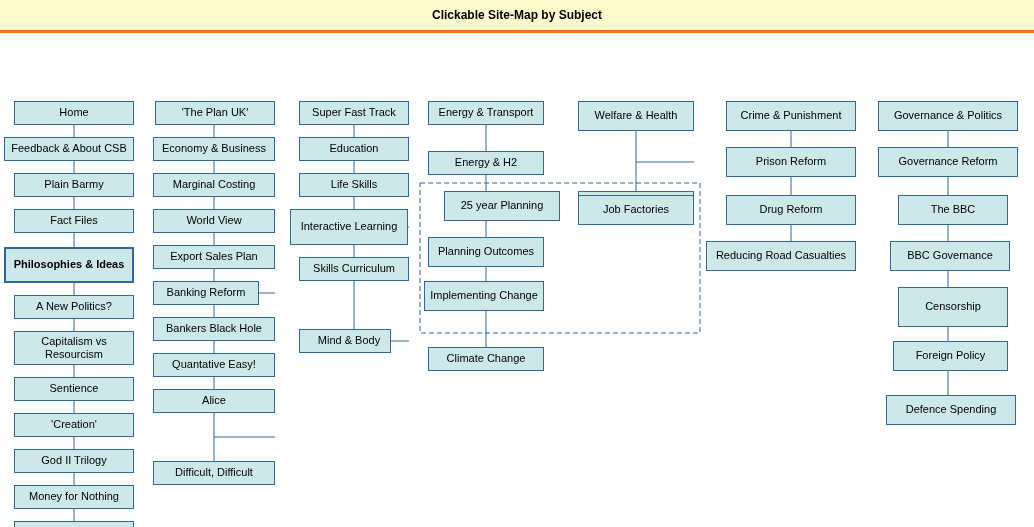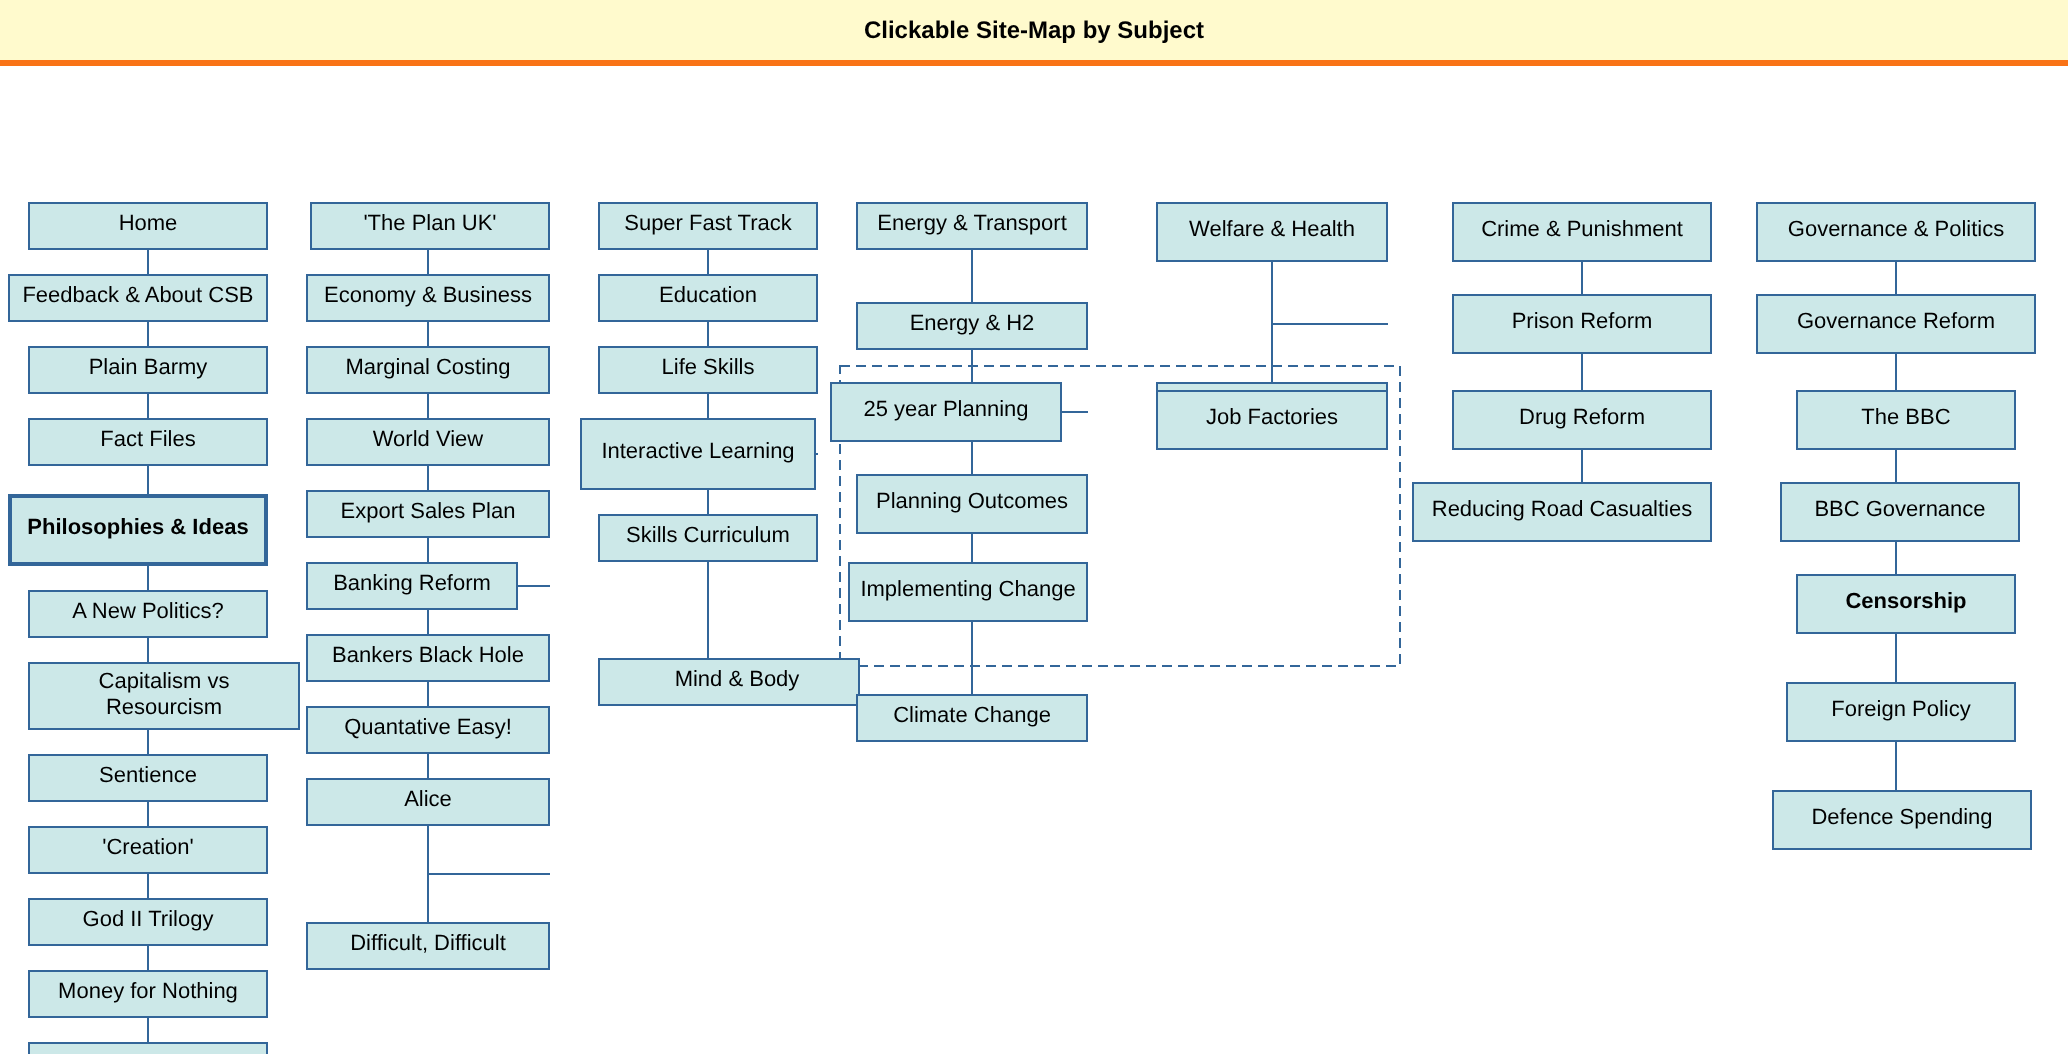--- a/index.html
+++ b/index.html
@@ -122,55 +122,55 @@
 
     <rect x="420" y="150" width="280" height="150" fill="none" stroke="#336699" stroke-width="1" stroke-dasharray="5,3"></rect>
   </svg>
 
 <div class="node" style="left: 14px; top: 68px; width: 120px; height: 24px;">Home</div>
     <div class="node" style="left: 4px; top: 104px; width: 130px; height: 24px;">Feedback &amp; About CSB</div>
     <div class="node" style="left: 14px; top: 140px; width: 120px; height: 24px;">Plain Barmy</div>
     <div class="node" style="left: 14px; top: 176px; width: 120px; height: 24px;">Fact Files</div>
     <div class="node bold-border" style="left: 4px; top: 214px; width: 130px; height: 36px;">Philosophies &amp; Ideas</div>
     <div class="node" style="left: 14px; top: 262px; width: 120px; height: 24px;">A New Politics?</div>
-    <div class="node" style="left: 14px; top: 298px; width: 136px; height: 34px; text-align: center;">Capitalism vs Resourcism</div>
+    <div class="node" style="left: 14px; top: 298px; width: 120px; height: 34px; text-align: center;">Capitalism vs Resourcism</div>
     <div class="node" style="left: 14px; top: 344px; width: 120px; height: 24px;">Sentience</div>
     <div class="node" style="left: 14px; top: 380px; width: 120px; height: 24px;">'Creation'</div>
     <div class="node" style="left: 14px; top: 416px; width: 120px; height: 24px;">God II  Trilogy</div>
     <div class="node" style="left: 14px; top: 452px; width: 120px; height: 24px;">Money for Nothing</div>
     <div class="node" style="left: 14px; top: 488px; width: 120px; height: 24px;">'Virtual4'</div>
     <div class="node" style="left: 155px; top: 68px; width: 120px; height: 24px;">'The Plan UK'</div>
     <div class="node" style="left: 153px; top: 104px; width: 122px; height: 24px;">Economy &amp; Business</div>
     <div class="node" style="left: 153px; top: 140px; width: 122px; height: 24px;">Marginal Costing</div>
     <div class="node" style="left: 153px; top: 176px; width: 122px; height: 24px;">World View</div>
     <div class="node" style="left: 153px; top: 212px; width: 122px; height: 24px;">Export Sales Plan</div>
     <div class="node" style="left: 153px; top: 248px; width: 106px; height: 24px;">Banking Reform</div>
     <div class="node" style="left: 153px; top: 284px; width: 122px; height: 24px;">Bankers Black Hole</div>
     <div class="node" style="left: 153px; top: 320px; width: 122px; height: 24px;">Quantative Easy!</div>
     <div class="node" style="left: 153px; top: 356px; width: 122px; height: 24px;">Alice</div>
     <div class="node" style="left: 153px; top: 428px; width: 122px; height: 24px;">Difficult, Difficult</div>
     <div class="node" style="left: 299px; top: 68px; width: 110px; height: 24px;">Super Fast Track</div>
     <div class="node" style="left: 299px; top: 104px; width: 110px; height: 24px;">Education</div>
     <div class="node" style="left: 299px; top: 140px; width: 110px; height: 24px;">Life Skills</div>
     <div class="node" style="left: 290px; top: 176px; width: 118px; height: 36px;">Interactive Learning</div>
     <div class="node" style="left: 299px; top: 224px; width: 110px; height: 24px;">Skills Curriculum</div>
-    <div class="node" style="left: 299px; top: 296px; width: 131px; height: 24px; padding-left: 13px;">Mind &amp; Body</div>
+    <div class="node" style="left: 299px; top: 296px; width: 92px; height: 24px; padding-left: 13px;">Mind &amp; Body</div>
     <div class="node" style="left: 428px; top: 68px; width: 116px; height: 24px;">Energy &amp; Transport</div>
     <div class="node" style="left: 428px; top: 118px; width: 116px; height: 24px;">Energy &amp; H2</div>
-    <div class="node" style="left: 415px; top: 158px; width: 116px; height: 30px;">25 year Planning</div>
+    <div class="node" style="left: 444px; top: 158px; width: 116px; height: 30px;">25 year Planning</div>
     <div class="node" style="left: 428px; top: 204px; width: 116px; height: 30px;">Planning Outcomes</div>
     <div class="node" style="left: 424px; top: 248px; width: 120px; height: 30px;">Implementing Change</div>
     <div class="node" style="left: 428px; top: 314px; width: 116px; height: 24px;">Climate Change</div>
     <div class="node" style="left: 578px; top: 68px; width: 116px; height: 30px;">Welfare &amp; Health</div>
     <div class="node" style="left: 578px; top: 114px; width: 116px; height: 30px; margin-top: 44px;">Welfare to Work</div>
     <div class="node" style="left: 578px; top: 162px; width: 116px; height: 30px;">Job Factories</div>
     <div class="node" style="left: 726px; top: 68px; width: 130px; height: 30px;">Crime &amp; Punishment</div>
     <div class="node" style="left: 726px; top: 114px; width: 130px; height: 30px;">Prison Reform</div>
     <div class="node" style="left: 726px; top: 162px; width: 130px; height: 30px;">Drug Reform</div>
     <div class="node" style="left: 706px; top: 208px; width: 150px; height: 30px;">Reducing Road Casualties</div>
     <div class="node" style="left: 878px; top: 68px; width: 140px; height: 30px;">Governance &amp; Politics</div>
     <div class="node" style="left: 878px; top: 114px; width: 140px; height: 30px;">Governance Reform</div>
     <div class="node" style="left: 898px; top: 162px; width: 110px; height: 30px;">The BBC</div>
     <div class="node" style="left: 890px; top: 208px; width: 120px; height: 30px;">BBC Governance</div>
-    <div class="node" style="left: 898px; top: 254px; width: 110px; height: 30px; font-weight: bold;">Censorship</div>
+    <div class="node" style="left: 898px; top: 254px; width: 110px; height: 40px;">Censorship</div>
     <div class="node" style="left: 893px; top: 308px; width: 115px; height: 30px;">Foreign Policy</div>
     <div class="node" style="left: 886px; top: 362px; width: 130px; height: 30px;">Defence Spending</div>
   </div>
 
 </body></html>

